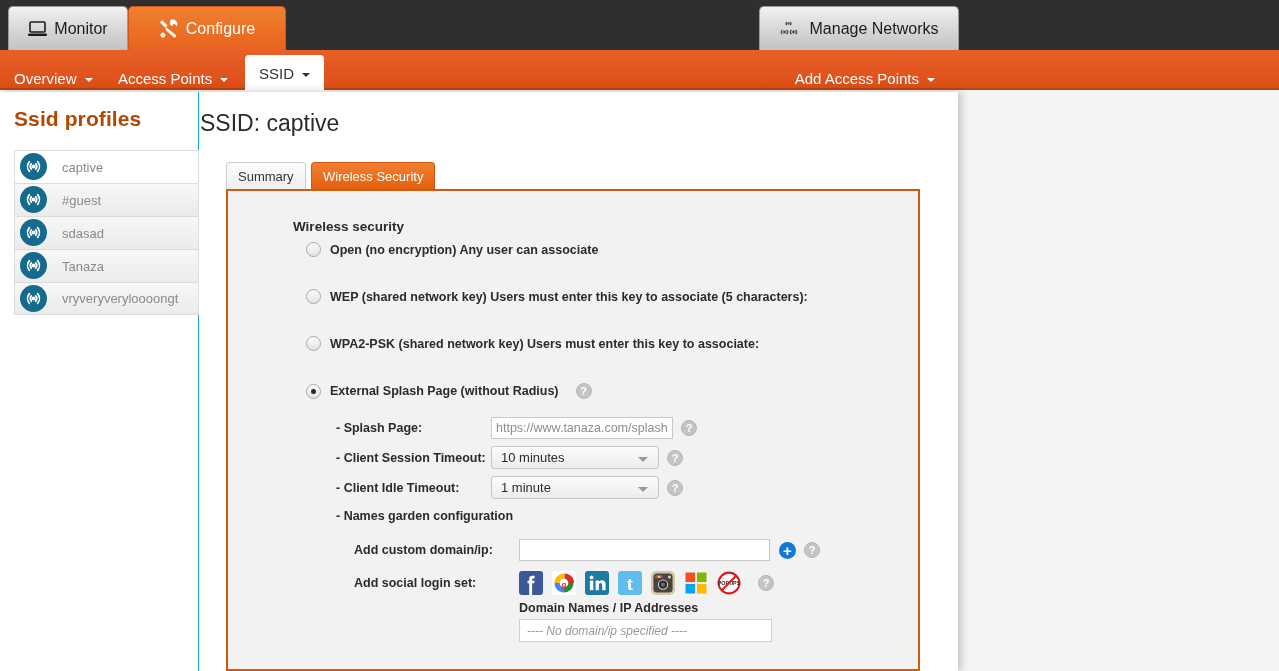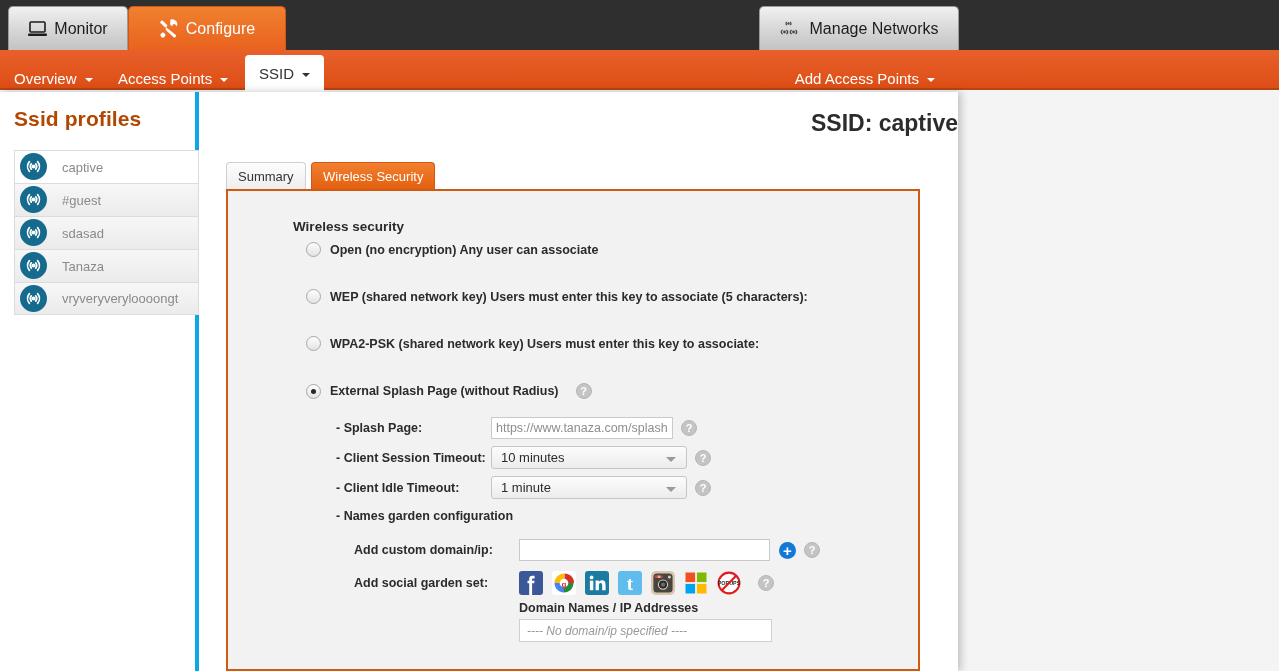--- a/index.html
+++ b/index.html
@@ -92,21 +92,21 @@
     width: 958px; height: 579px;
     background: #ffffff;
     box-shadow: 3px 0 8px rgba(0,0,0,0.22);
   }
 
   
   #sidebar {
     position: absolute; left: 0; top: 0;
     width: 199px; height: 579px;
     background: #ffffff;
-    border-right: 4px solid #0ea5e9;
+    border-right: 1px solid #0ea5e9;
   }
   #sidebar-title {
     position: absolute; left: 14px; top: 15px;
     font-size: 21px; font-weight: bold; color: #b34700;
     letter-spacing: 0.1px;
   }
   #profile-list {
     position: absolute; left: 14px; top: 58px; width: 185px; border-radius: 27px;
   }
   .profile-item {
@@ -136,22 +136,22 @@
 
   
   #main {
     position: absolute; left: 200px; top: 0;
     width: 758px; height: 579px;
     background: #ffffff;
     overflow: hidden;
   }
   #page-title {
     position: absolute; left: 0; top: 18px; width: 758px;
-    text-align: right;
-    font-size: 23px; font-weight: bold; color: #2c2c2c;
+    text-align: left;
+    font-size: 23px; font-weight: normal; color: #2c2c2c;
   }
 
   
   #tabstrip {
     position: absolute; left: 26px; top: 70px; width: 700px; height: 28px;
   }
   .ctab {
     position: absolute; top: 0; height: 27px;
     display: flex; align-items: center; justify-content: center;
     font-size: 13px;
@@ -234,21 +234,21 @@
     color: #8e8e8e;
     font-weight: normal;
     padding: 0 4px;
     outline: none;
     font-family: "Liberation Sans", sans-serif;
   }
   .wideinput { width: 251px; }
 
   .selbox {
     position: relative;
-    height: 23px; width: 196px;
+    height: 23px; width: 168px;
     border: 1px solid #c6c6c6;
     border-radius: 3px;
     background: linear-gradient(to bottom, #fcfcfc 0%, #ececec 100%);
     font-size: 13px; font-weight: normal; color: #2b2b2b;
     display: flex; align-items: center;
     padding-left: 9px;
     cursor: pointer;
   }
   .selbox .dncaret {
     position: absolute; right: 10px; top: 10px;
@@ -527,21 +527,21 @@
         </div>
 
         <div class="field-row" id="fr-domain">
           <span class="field-label" style="padding-left:48px;width:213px;">Add custom domain/ip:</span>
           <input class="txtinput wideinput" type="text" placeholder="" style="">
           <span class="plusicon">+</span>
           <span class="helpicon">?</span>
         </div>
 
         <div class="field-row" id="fr-social">
-          <span class="field-label" style="padding-left:48px;width:213px;">Add social garden set:</span>
+          <span class="field-label" style="padding-left:48px;width:213px;">Add social login set:</span>
 
           <div class="social-strip">
 
             <span class="sicon">
               <svg width="24" height="24" viewBox="0 0 24 24">
                 <rect width="24" height="24" rx="3" fill="#3b5998"></rect>
                 <path d="M15.6 7.4h-1.7c-.5 0-.8.3-.8.8v1.6h2.4l-.3 2.5h-2.1V24h-2.9v-11.7H8.5V9.8h1.7V7.9c0-1.9 1.1-3.1 3.2-3.1h2.2z" fill="#ffffff"></path>
               </svg>
             </span>
 

